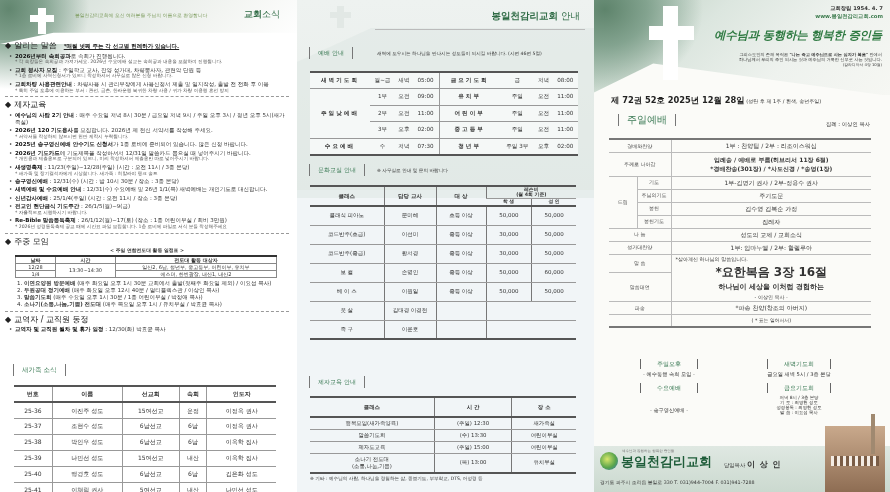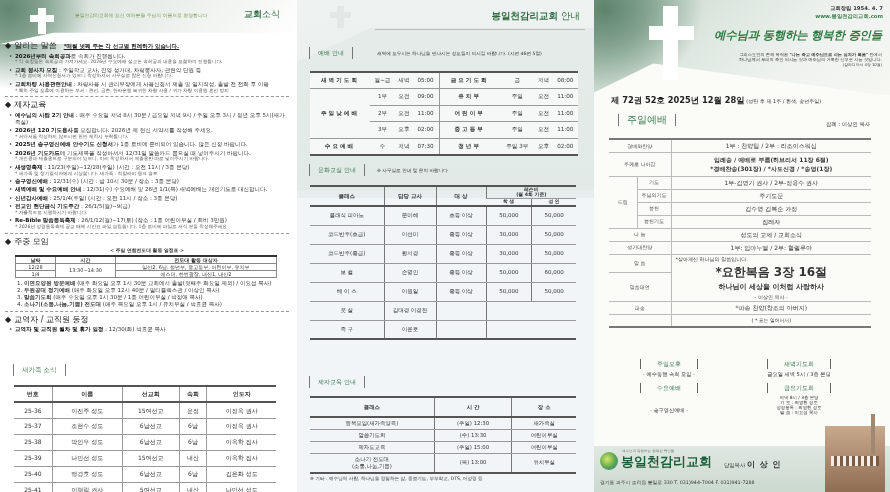--- a/index.html
+++ b/index.html
@@ -420,21 +420,21 @@
         </tr>
     <tr>
           <td class="l" colspan="2">성가대찬양</td>
           <td>1부: 임마누엘 / 2부: 할렐루야</td>
         </tr>
     <tr>
           <td class="l" colspan="2" style="height:18px">말 씀</td>
           <td rowspan="2" style="line-height:1.6">
             <div style="text-align:left;padding-left:4px;font-size:5px">*살아계신 하나님의 말씀입니다.</div>
             <div style="font-weight:bold;font-size:12px">*요한복음 3장 16절</div>
-            <div style="font-weight:bold;font-size:7px">하나님이 세상을 이처럼 사랑하사</div>
+            <div style="font-weight:bold;font-size:7px">하나님이 세상을 이처럼 경험하는</div>
             <div style="font-size:5px">- 이상인 목사 -</div>
           </td>
         </tr>
     <tr>
           <td class="l" colspan="2" style="height:28px">말씀대언</td>
         </tr>
     <tr>
           <td class="l" colspan="2">파송</td>
           <td>*파송 찬양(창조의 아버지)</td>
         </tr>

